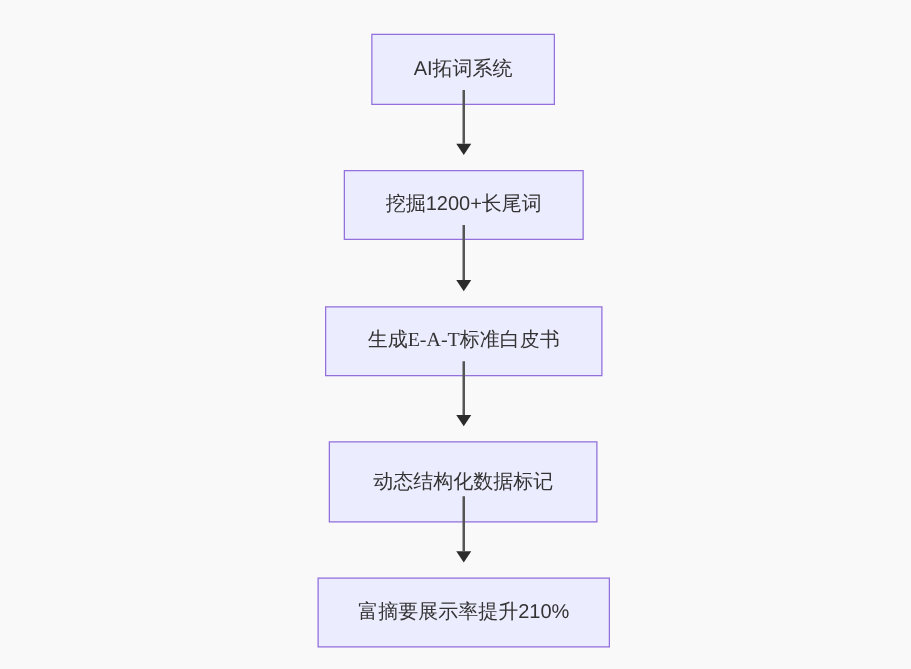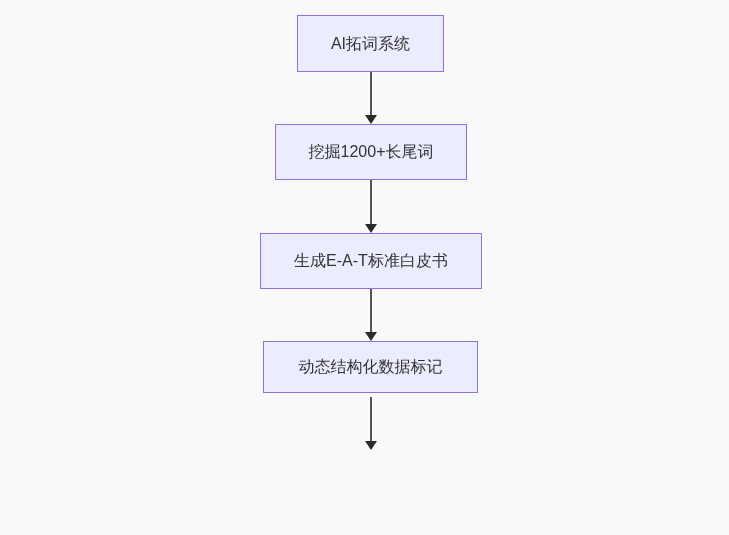--- a/index.html
+++ b/index.html
@@ -30,25 +30,26 @@
     display: flex;
     align-items: center;
     justify-content: center;
     background: var(--node-fill);
     border: 1.5px solid var(--node-border);
     color: var(--node-text);
     font-size: 16px;
     line-height: 1;
     text-align: center;
     white-space: nowrap;
+    margin-top: 12px;
   }
   .n0 { left: 297px; top: 15px;  width: 147px; height: 57px; }
   .n1 { left: 275px; top: 124px; width: 192px; height: 56px; align-items: center; }
-  .n2 { left: 260px; top: 233px; width: 222px; height: 56px; }
-  .n3 { left: 263px; top: 341px; width: 215px; height: 52px; }
+  .n2 { left: 260px; top: 233px; width: 222px; height: 56px; font-family: Liberation Serif, serif; }
+  .n3 { left: 263px; top: 341px; width: 215px; height: 65px; }
   .n4 { left: 254px; top: 450px; width: 234px; height: 56px; }
 
   .edge-line {
     position: absolute;
     left: 370px;
     width: 2px;
     background: var(--edge-line);
   }
   .edge-arrowhead {
     position: absolute;
@@ -78,20 +79,23 @@
   </div>
   <div class="node n1">
     <span>挖掘1200+长尾词</span>
   </div>
   <div class="node n2">
     <span>生成E-A-T标准白皮书</span>
   </div>
   <div class="node n3">
     <span>动态结构化数据标记</span>
   </div>
+  <div class="node n4">
+    <span>富摘要展示率提升210%</span>
+  </div>
 
   <div>
     <div class="edge-line l0"></div>
     <div class="edge-arrowhead a0"></div>
   </div>
   <div>
     <div class="edge-line l1"></div>
     <div class="edge-arrowhead a1"></div>
   </div>
   <div>

